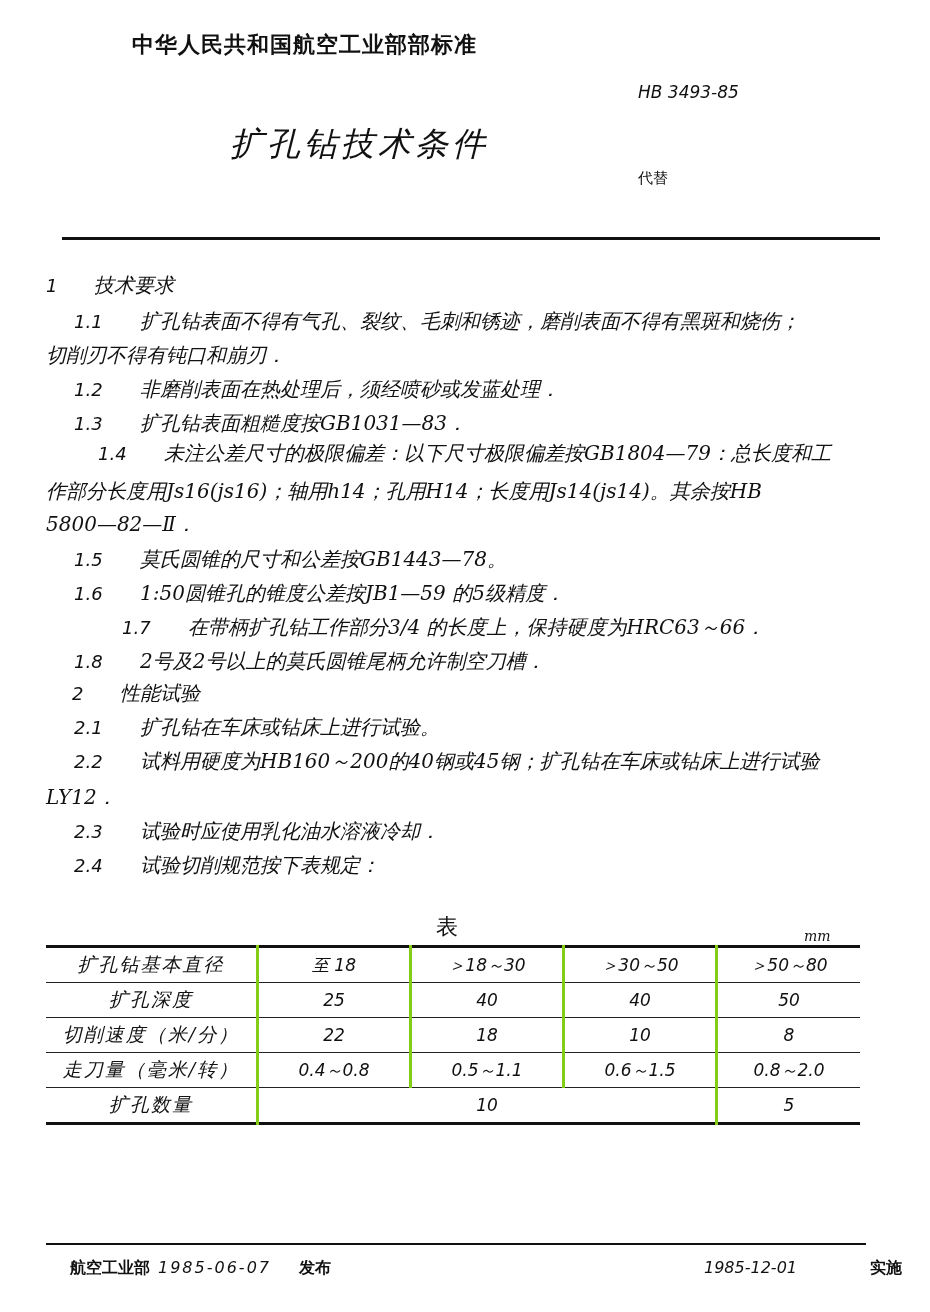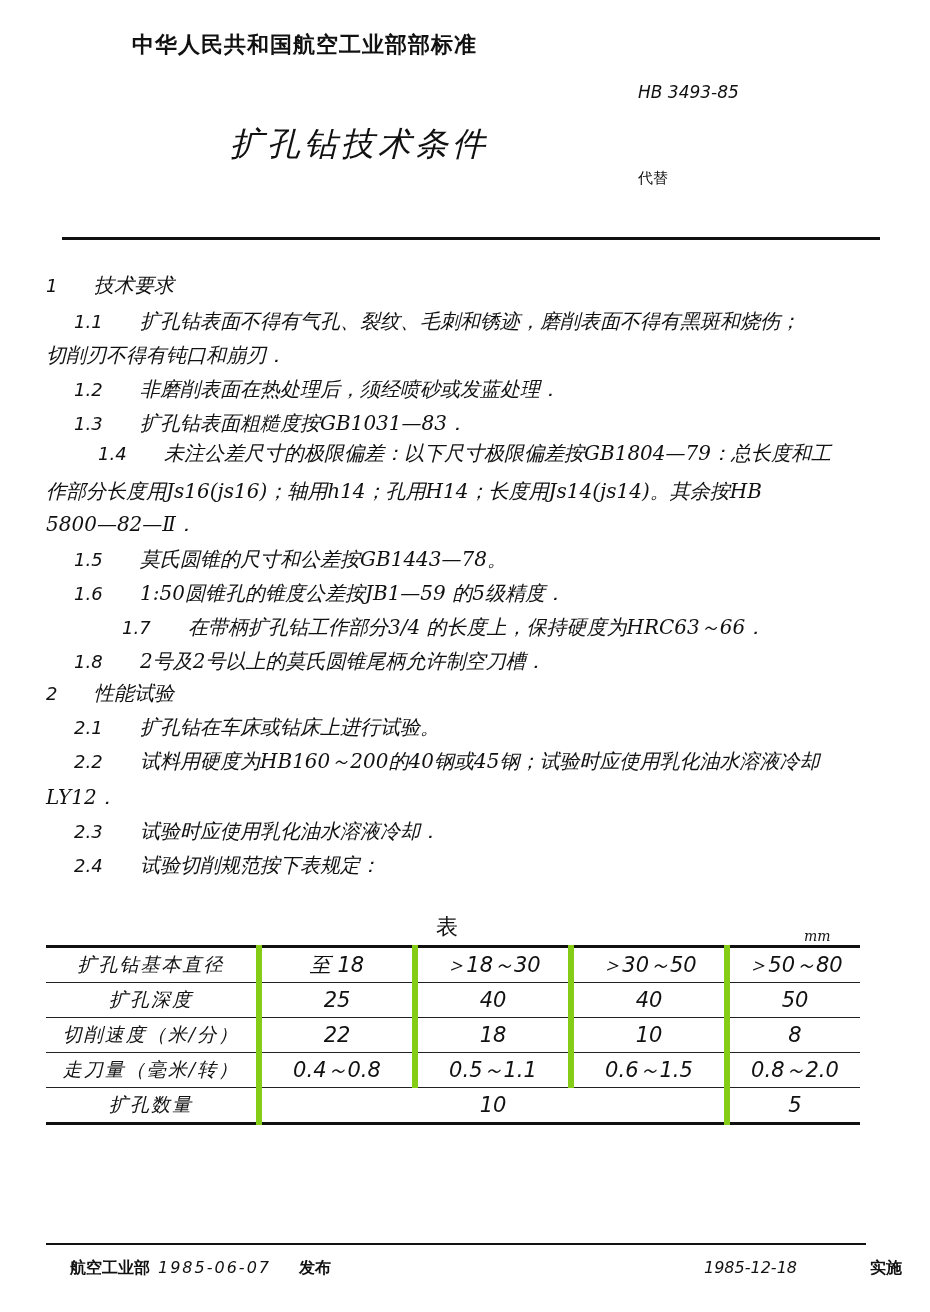--- a/index.html
+++ b/index.html
@@ -12,21 +12,21 @@
   .rule { position: absolute; left: 62px; width: 818px; height: 3px; background: #111; }
   .body-text { font-family: "DejaVu Serif", serif; font-size: 20px; font-style: italic; }
   .sec { left: 46px; }
   .item { left: 74px; }
   .cont { left: 46px; }
   .num { display: inline-block; width: 66px; font-style: italic; font-family: "DejaVu Sans", sans-serif; font-size: 18px; }
   .secnum { display: inline-block; width: 48px; font-style: italic; font-family: "DejaVu Sans", sans-serif; font-size: 18px; }
   .table-caption { left: 436px; top: 912px; font-size: 22px; font-family: "DejaVu Serif", serif; }
   .unit { left: 804px; top: 928px; font-size: 14px; font-style: italic; font-family: "DejaVu Serif", serif; }
   table.spec { position: absolute; left: 46px; top: 945px; width: 814px; border-collapse: collapse; border-top: 3px solid #111; border-bottom: 3px solid #111; }
-  table.spec td { border-top: 1px solid #222; border-left: 6px solid #84cc16; height: 34px; text-align: center; padding: 0; font-size: 21px; font-style: italic; font-family: "DejaVu Sans", sans-serif; }
+  table.spec td { border-top: 1px solid #222; border-left: 3px solid #84cc16; height: 34px; text-align: center; padding: 0; font-size: 17px; font-style: italic; font-family: "DejaVu Sans", sans-serif; }
   table.spec tr:first-child td { border-top: none; }
   table.spec td:first-child { border-left: none; width: 210px; font-family: "DejaVu Serif", serif; font-size: 19px; letter-spacing: 2px; }
   table.spec td.c { width: 150px; }
   .footer-rule { left: 46px; top: 1243px; width: 820px; height: 2px; }
   .footer { top: 1258px; font-size: 16px; margin-left: 24px; }
   .f-left { left: 46px; font-weight: bold; }
   .f-left .date { font-style: italic; font-weight: normal; letter-spacing: 2px; margin-left: 8px; }
   .f-left .issued { margin-left: 28px; font-weight: bold; }
   .f-right-date { left: 680px; font-style: italic; }
   .f-right { left: 846px; font-weight: bold; }
@@ -54,25 +54,25 @@
 <div class="abs body-text cont" style="top:511px;">5800—82—Ⅱ．</div>
 
 <div class="abs body-text item" style="top:546px;"><span class="num">1.5</span><span>莫氏圆锥的尺寸和公差按GB1443—78。</span></div>
 
 <div class="abs body-text item" style="top:580px;"><span class="num">1.6</span><span>1:50圆锥孔的锥度公差按JB1—59 的5级精度．</span></div>
 
 <div class="abs body-text item" style="top:614px;margin-left:48px;"><span class="num">1.7</span><span>在带柄扩孔钻工作部分3/4 的长度上，保持硬度为HRC63～66．</span></div>
 
 <div class="abs body-text item" style="top:648px;"><span class="num">1.8</span><span>2号及2号以上的莫氏圆锥尾柄允许制空刀槽．</span></div>
 
-<div class="abs body-text sec" style="top:680px;"><span class="secnum">2</span><span>性能试验</span></div>
+<div class="abs body-text sec" style="top:680px;margin-left:26px;"><span class="secnum">2</span><span>性能试验</span></div>
 
 <div class="abs body-text item" style="top:714px;"><span class="num">2.1</span><span>扩孔钻在车床或钻床上进行试验。</span></div>
 
-<div class="abs body-text item" style="top:748px;"><span class="num">2.2</span><span>试料用硬度为HB160～200的40钢或45钢；试验时应使用乳化油水溶液冷却</span></div>
+<div class="abs body-text item" style="top:748px;"><span class="num">2.2</span><span>试料用硬度为HB160～200的40钢或45钢；扩孔钻在车床或钻床上进行试验</span></div>
 <div class="abs body-text cont" style="top:784px;">LY12．</div>
 
 <div class="abs body-text item" style="top:818px;"><span class="num">2.3</span><span>试验时应使用乳化油水溶液冷却．</span></div>
 
 <div class="abs body-text item" style="top:852px;"><span class="num">2.4</span><span>试验切削规范按下表规定：</span></div>
 
 <div class="abs table-caption">表</div>
 <div class="abs unit">mm</div>
 
 <table class="spec">
@@ -108,14 +108,14 @@
   <tr>
     <td>扩孔数量</td>
     <td colspan="3">10</td>
     <td>5</td>
   </tr>
 </tbody>
   </table>
 
 <div class="rule footer-rule"></div>
 <div class="abs footer f-left"><span>航空工业部</span><span class="date">1985-06-07</span><span class="issued">发布</span></div>
-<div class="abs footer f-right-date">1985-12-18</div>
+<div class="abs footer f-right-date">1985-12-01</div>
 <div class="abs footer f-right">实施</div>
 
 </body></html>

